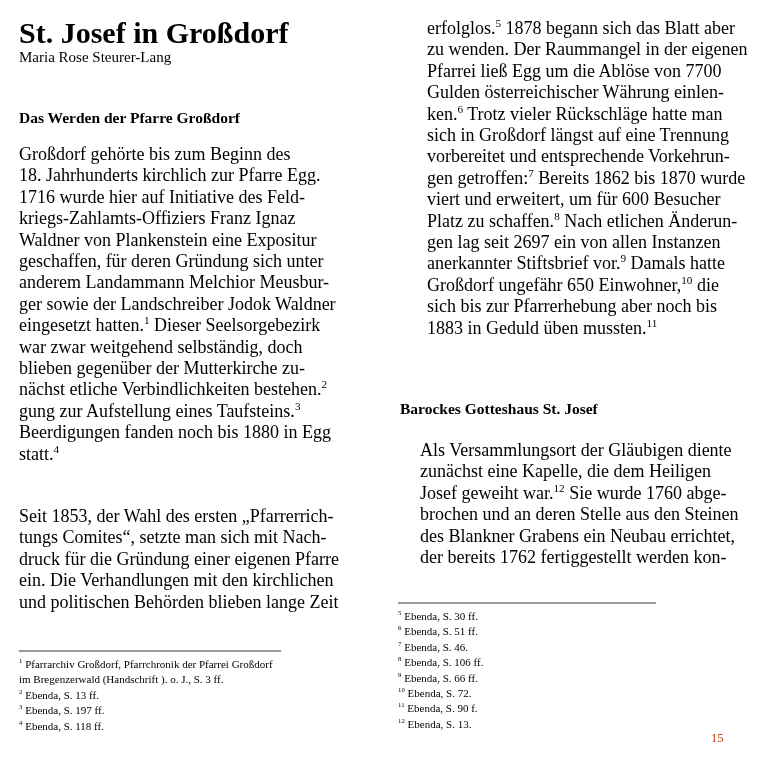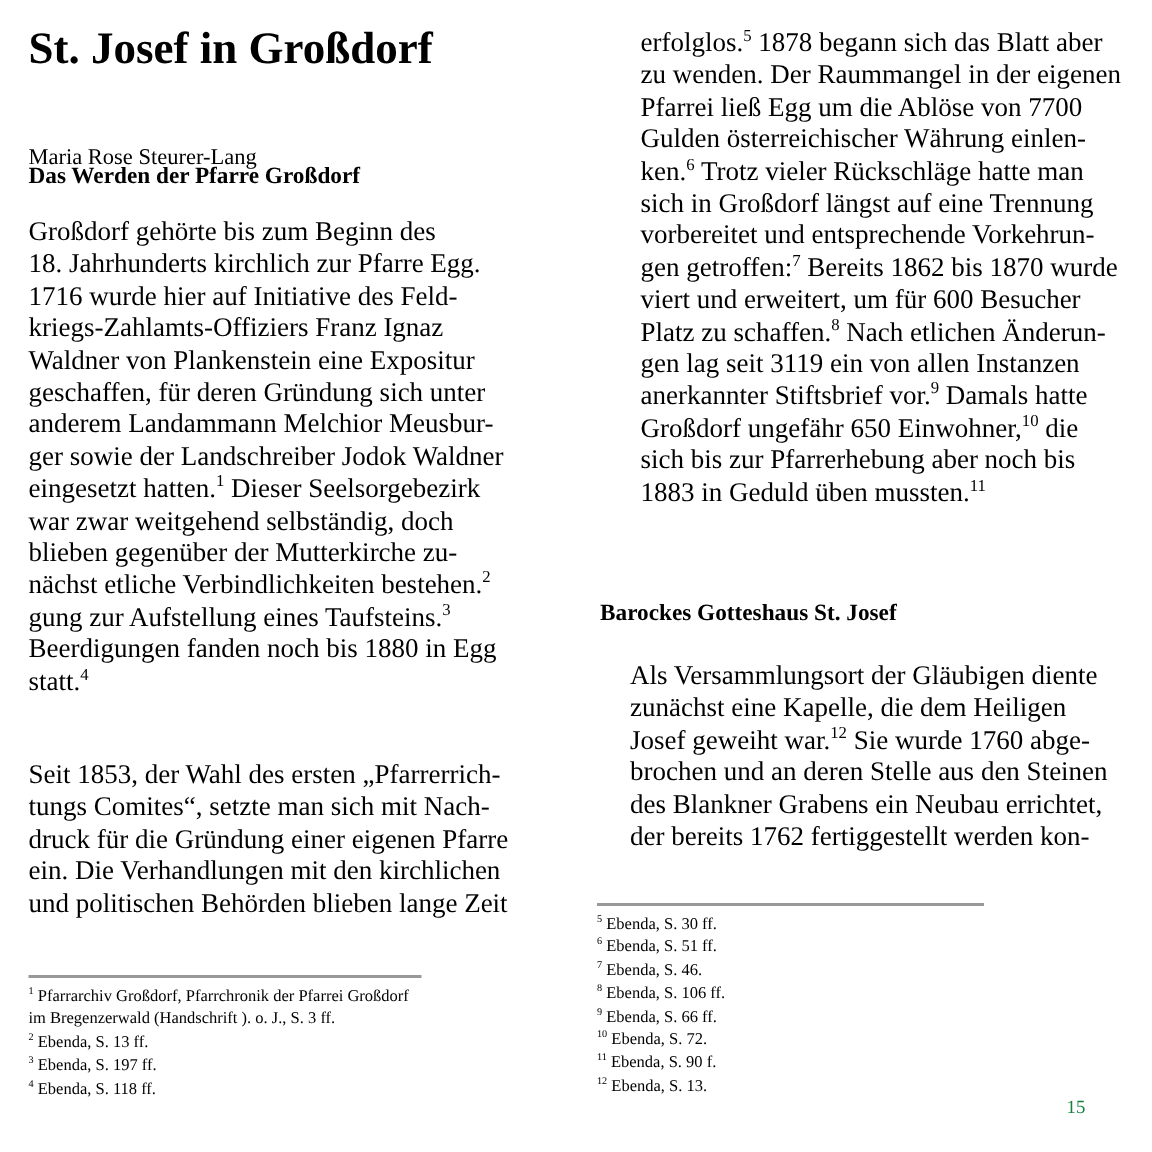--- a/index.html
+++ b/index.html
@@ -17,21 +17,20 @@
     left: 19px; top: 16px;
     font-size: 30px;
     font-weight: bold;
     white-space: nowrap;
   }
   .article-author {
     position: absolute;
     left: 19px; top: 49px;
     font-size: 15px;
     white-space: nowrap;
-    margin-top: 48px;
   }
   .section-heading {
     position: absolute;
     font-size: 15.5px;
     font-weight: bold;
     white-space: nowrap;
   }
   #heading-left { left: 19px; top: 109px; }
   #heading-right { left: 400px; top: 400px; }
   .body-par {
@@ -61,21 +60,21 @@
   #footnotes-right { left: 398px; top: 609px; }
   sup {
     font-size: 62%;
     line-height: 0;
     vertical-align: super;
   }
   .page-number {
     position: absolute;
     left: 711px; top: 731px;
     font-size: 12.5px;
-    color: #15803d;
+    color: #c2410c;
   }
 </style>
 </head>
 <body>
 
 <div class="page">
 
   <div class="article-title">St. Josef in Großdorf</div>
 
   <div class="article-author">Maria Rose Steurer-Lang</div>
@@ -122,21 +121,21 @@
       <div>erfolglos.<sup>5</sup> 1878 begann sich das Blatt aber</div>
       <div>zu wenden. Der Raummangel in der eigenen</div>
       <div>Pfarrei ließ Egg um die Ablöse von 7700</div>
       <div>Gulden österreichischer Währung einlen-</div>
       <div>ken.<sup>6</sup> Trotz vieler Rückschläge hatte man</div>
       <div>sich in Großdorf längst auf eine Trennung</div>
       <div>vorbereitet und entsprechende Vorkehrun-</div>
       <div>gen getroffen:<sup>7</sup> Bereits 1862 bis 1870 wurde</div>
       <div>viert und erweitert, um für 600 Besucher</div>
       <div>Platz zu schaffen.<sup>8</sup> Nach etlichen Änderun-</div>
-      <div>gen lag seit 3119 ein von allen Instanzen</div>
+      <div>gen lag seit 2697 ein von allen Instanzen</div>
       <div>anerkannter Stiftsbrief vor.<sup>9</sup> Damals hatte</div>
       <div>Großdorf ungefähr 650 Einwohner,<sup>10</sup> die</div>
       <div>sich bis zur Pfarrerhebung aber noch bis</div>
       <div>1883 in Geduld üben mussten.<sup>11</sup></div>
     </div>
 
   <div class="section-heading" id="heading-right">Barockes Gotteshaus St. Josef</div>
 
   <div class="body-par" id="para-r2">
       <div>Als Versammlungsort der Gläubigen diente</div>

